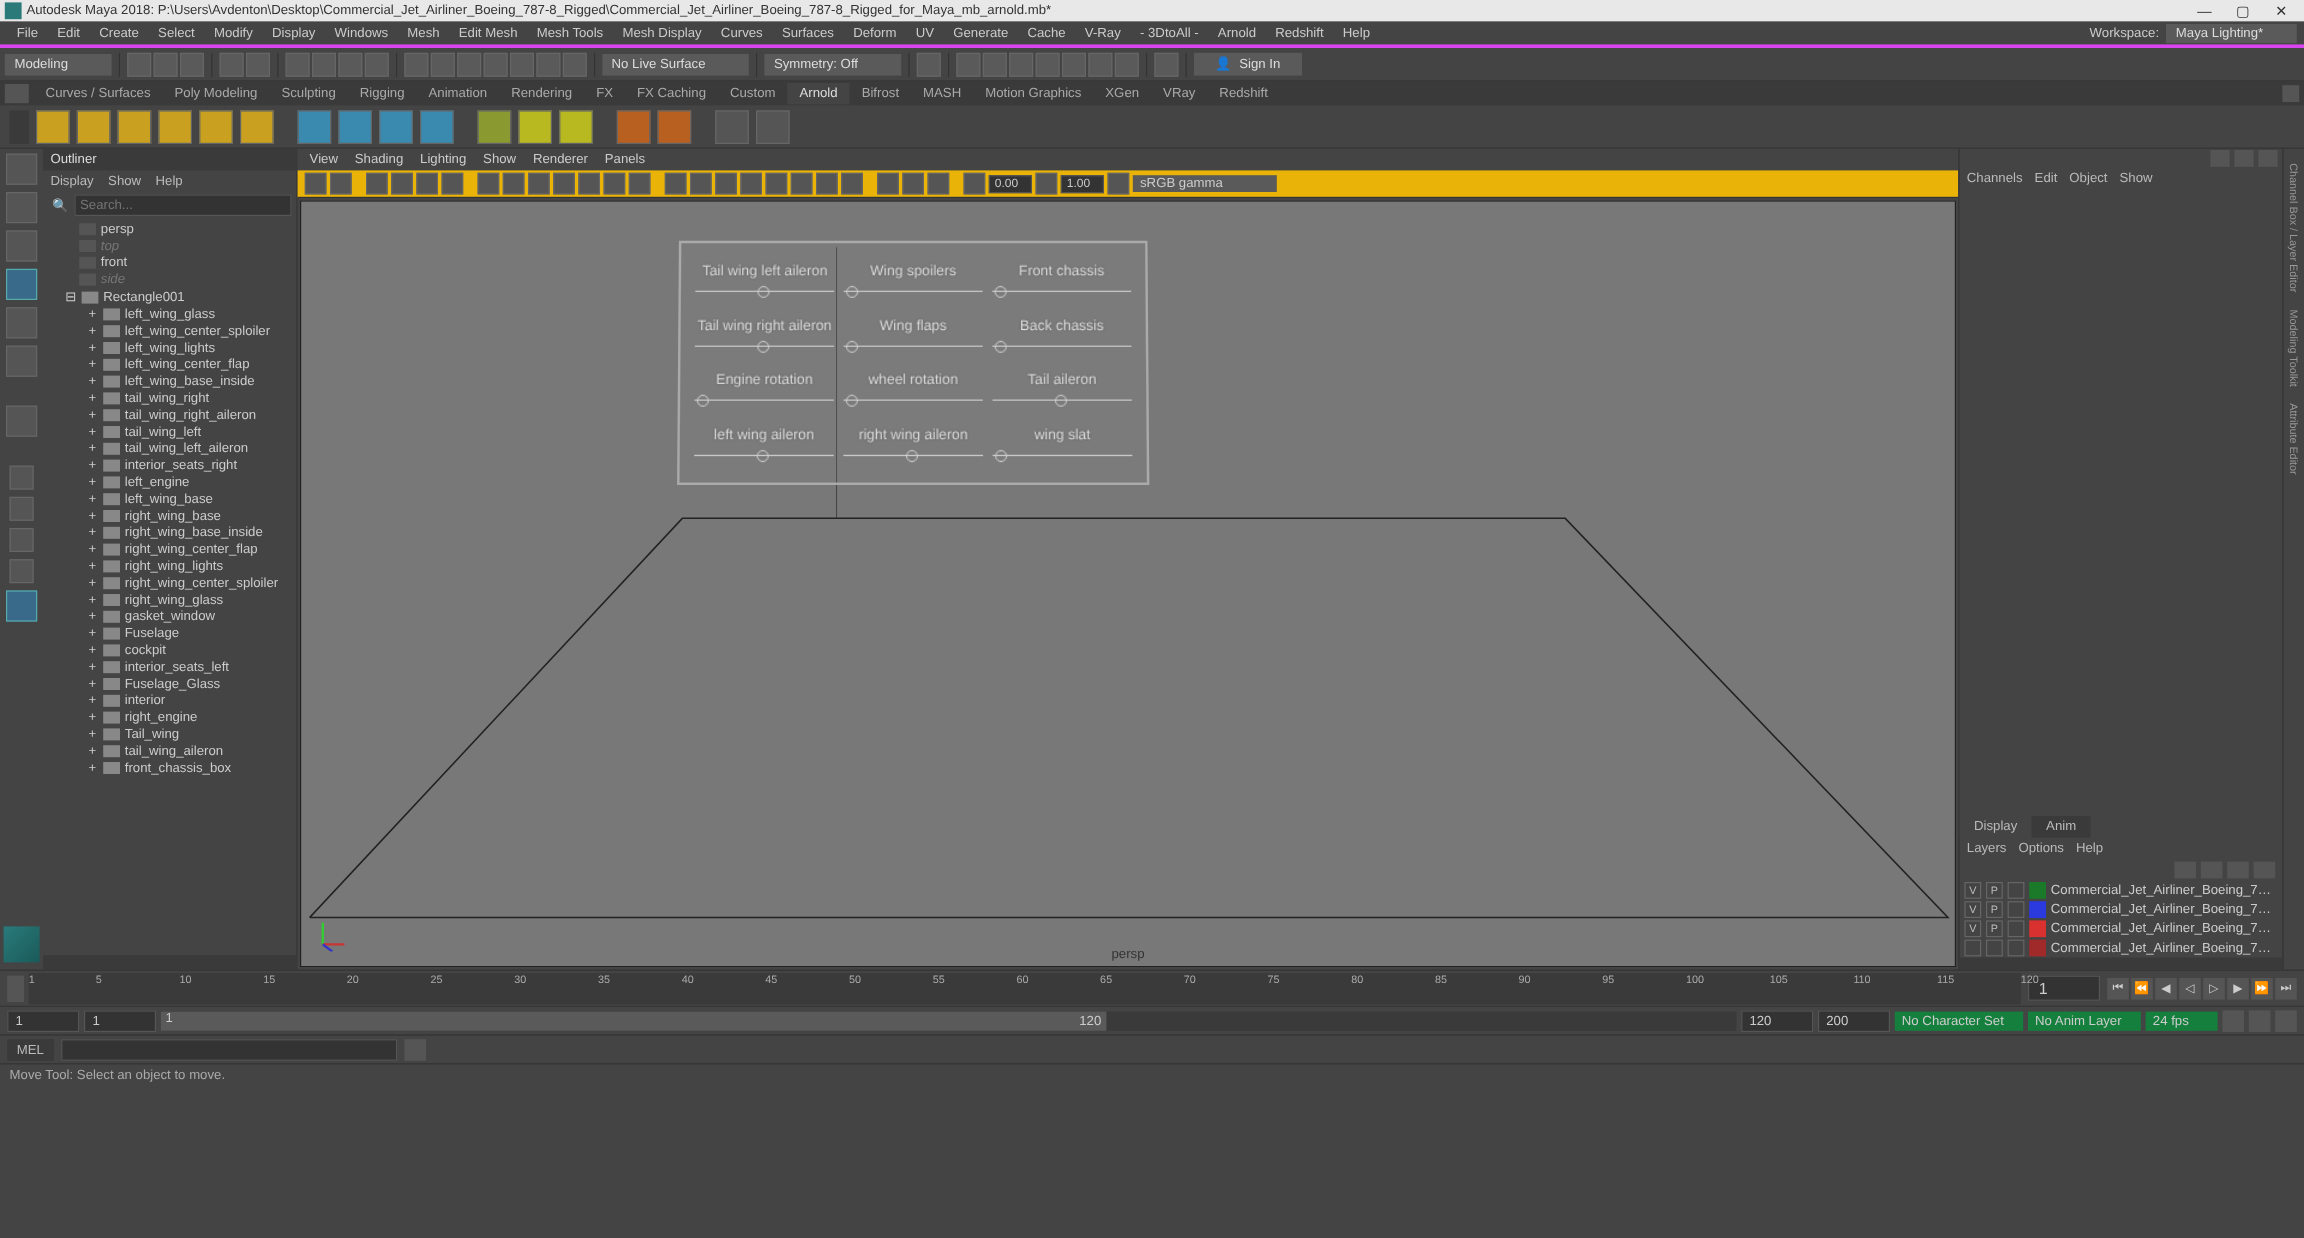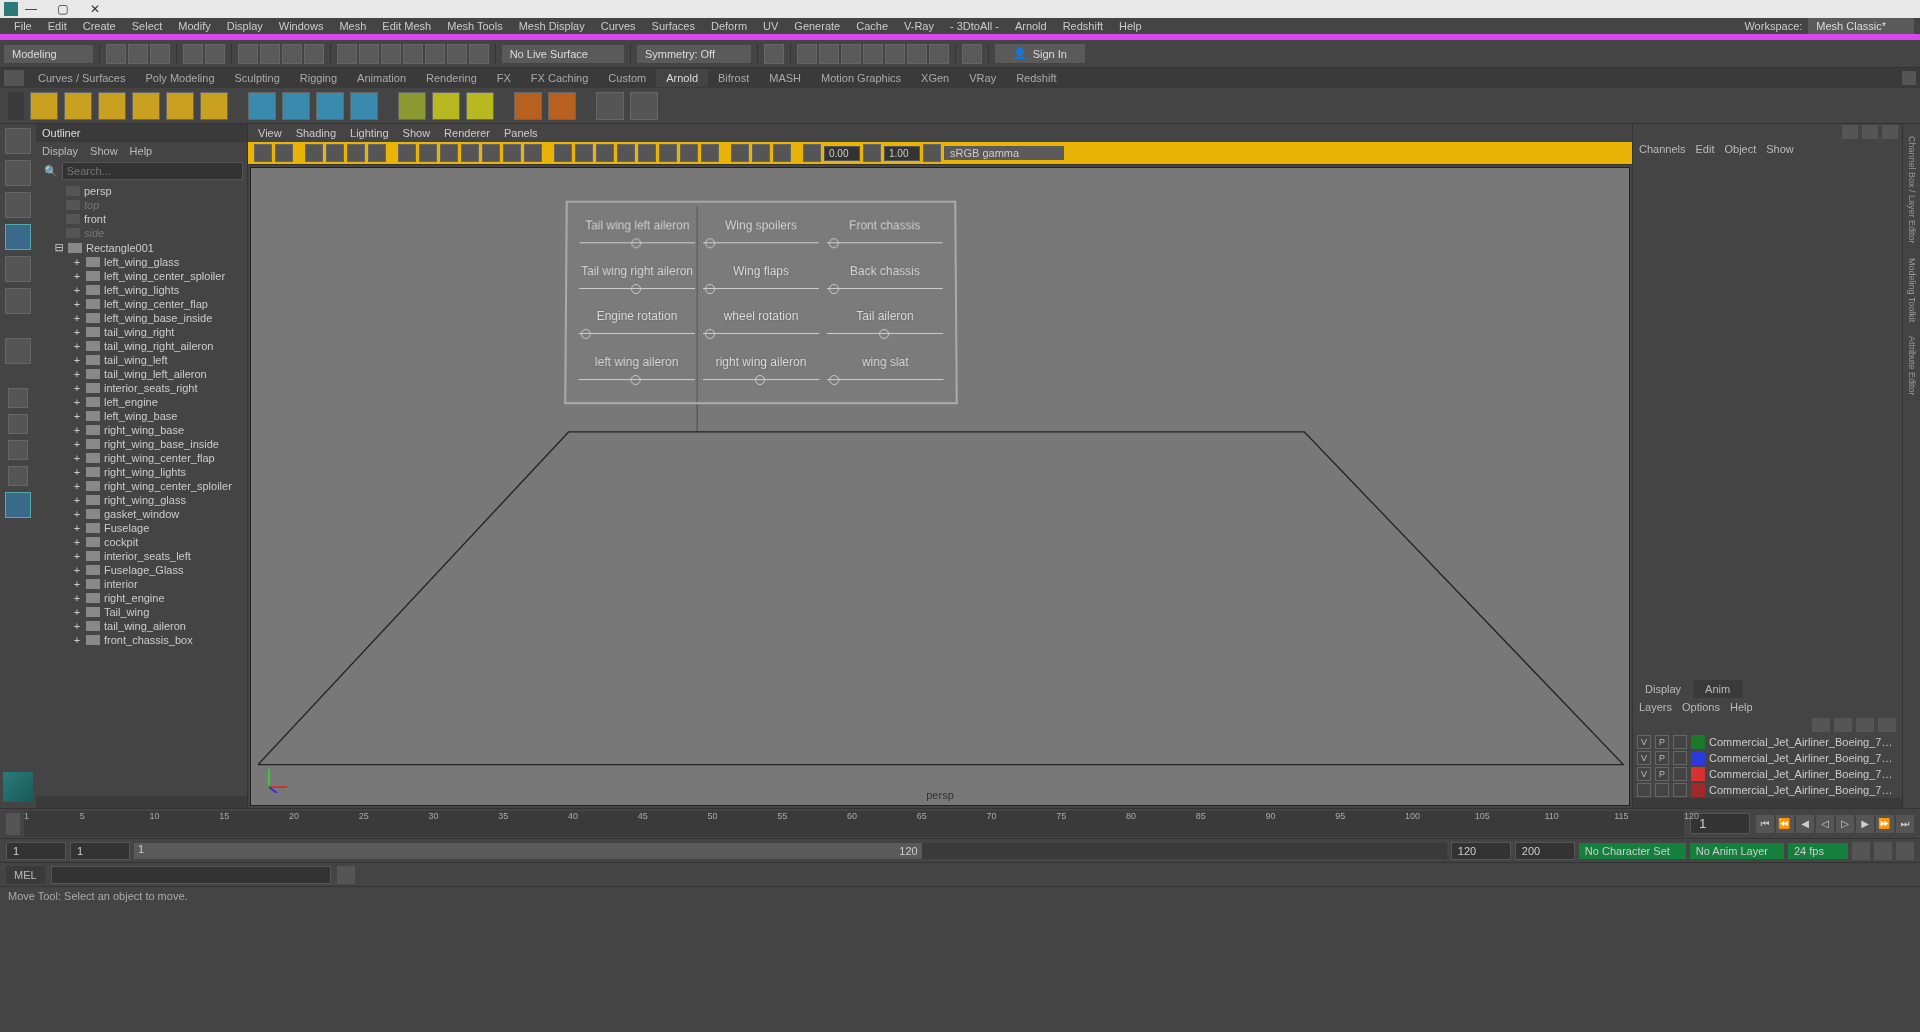--- a/index.html
+++ b/index.html
@@ -6,21 +6,21 @@
 body { background: #444444; color: #bbb; font-size: 11px; overflow: hidden; width: 1920px; height: 1032px; }
 
 
 .titlebar { background: #e8e8e8; height: 18px; display: flex; align-items: center; padding: 0 4px; color: #333; }
 .titlebar .title-icon { width: 14px; height: 14px; background: #2a7a7a; margin-right: 4px; }
 .titlebar .title-text { flex: 1; font-size: 11px; }
 .titlebar .win-btns { display: flex; gap: 14px; padding-right: 6px; }
 .titlebar .win-btn { width: 18px; height: 14px; display: flex; align-items: center; justify-content: center; cursor: pointer; color: #333; font-size: 12px; }
 
 
-.menubar { background: #444444; height: 22px; display: flex; align-items: center; padding: 0 6px; border-bottom: 6px solid #d946ef; }
+.menubar { background: #444444; height: 22px; display: flex; align-items: center; padding: 0 6px; border-bottom: 3px solid #d946ef; }
 .menubar .mitem { padding: 3px 8px; cursor: pointer; color: #ccc; }
 .menubar .spacer { flex: 1; }
 .menubar .ws-label { color: #ccc; margin-right: 6px; }
 .menubar .ws-dd { background: #5a5a5a; padding: 2px 28px 2px 8px; color: #ddd; position: relative; }
 
 
 .toolrow { background: #444444; height: 28px; display: flex; align-items: center; padding: 0 4px; border-bottom: 1px solid #333; gap: 2px; }
 .toolrow .dd { background: #5a5a5a; padding: 3px 36px 3px 8px; color: #ddd; min-width: 70px; }
 .toolrow .tbtn { width: 20px; height: 20px; background: #5a5a5a; border: 1px solid #666; cursor: pointer; }
 .toolrow .sep { width: 1px; height: 20px; background: #333; margin: 0 4px; }
@@ -132,20 +132,21 @@
 .cmdline .cbtn { width: 18px; height: 18px; background: #555; cursor: pointer; }
 
 
 .helpline { height: 20px; background: #444; padding: 3px 8px; color: #aaa; border-top: 1px solid #333; }
 </style>
 </head>
 <body>
 
 <div class="titlebar">
   <div class="title-icon"></div>
+  <div class="title-text">Autodesk Maya 2018: P:\Users\Avdenton\Desktop\Commercial_Jet_Airliner_Boeing_787-8_Rigged\Commercial_Jet_Airliner_Boeing_787-8_Rigged_for_Maya_mb_arnold.mb*</div>
   <div class="win-btns">
     <div class="win-btn">—</div>
     <div class="win-btn">▢</div>
     <div class="win-btn">✕</div>
   </div>
 </div>
 
 <div class="menubar">
   <span class="mitem">File</span>
   <span class="mitem">Edit</span>
@@ -164,21 +165,21 @@
   <span class="mitem">UV</span>
   <span class="mitem">Generate</span>
   <span class="mitem">Cache</span>
   <span class="mitem">V-Ray</span>
   <span class="mitem">- 3DtoAll -</span>
   <span class="mitem">Arnold</span>
   <span class="mitem">Redshift</span>
   <span class="mitem">Help</span>
   <div class="spacer"></div>
   <span class="ws-label">Workspace:</span>
-  <span class="ws-dd">Mesh Classic*</span>
+  <span class="ws-dd">Maya Lighting*</span>
 </div>
 
 <div class="toolrow">
   <span class="dd">Modeling</span>
   <div class="sep"></div>
   <div class="tbtn"></div>
   <div class="tbtn"></div>
   <div class="tbtn"></div>
   <div class="sep"></div>
   <div class="tbtn"></div>

